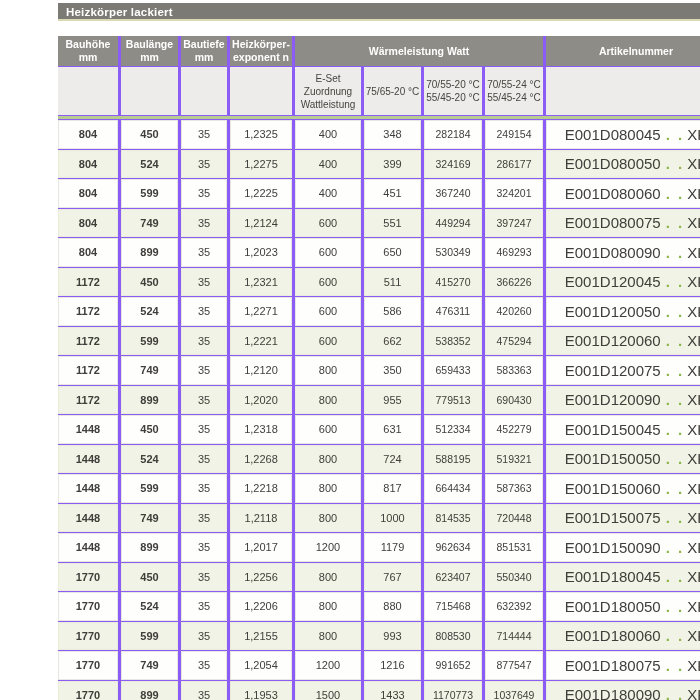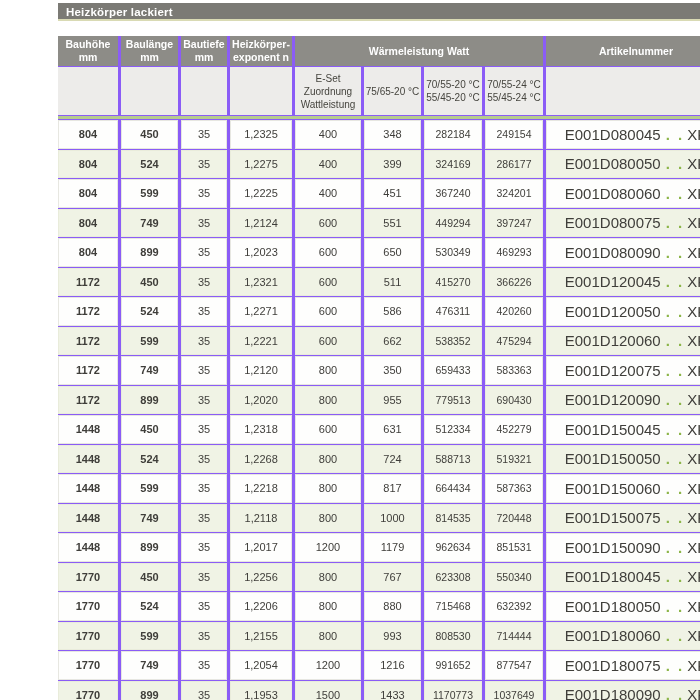--- a/index.html
+++ b/index.html
@@ -311,21 +311,21 @@
           </div><div class="cell tint">
             <span>35</span>
           </div><div class="cell tint">
             <span>1,2268</span>
           </div><div class="cell tint">
             <span>800</span>
           </div><div class="cell tint">
             <span>724</span>
           </div><div class="cell two-line tint">
             <span>588</span>
-            <span>713</span>
+            <span>195</span>
           </div><div class="cell two-line tint">
             <span>519</span>
             <span>321</span>
           </div><div class="cell artikel-cell tint">
             <span>E001D150050</span>
             <span class="dots">. .</span>
             <span>XK</span>
           </div></div><div style="display: contents;"><div class="cell bold">
             <span>1448</span>
           </div><div class="cell bold">
@@ -399,21 +399,21 @@
           </div><div class="cell tint">
             <span>35</span>
           </div><div class="cell tint">
             <span>1,2256</span>
           </div><div class="cell tint">
             <span>800</span>
           </div><div class="cell tint">
             <span>767</span>
           </div><div class="cell two-line tint">
             <span>623</span>
-            <span>308</span>
+            <span>407</span>
           </div><div class="cell two-line tint">
             <span>550</span>
             <span>340</span>
           </div><div class="cell artikel-cell tint">
             <span>E001D180045</span>
             <span class="dots">. .</span>
             <span>XK</span>
           </div></div><div style="display: contents;"><div class="cell bold">
             <span>1770</span>
           </div><div class="cell bold">

